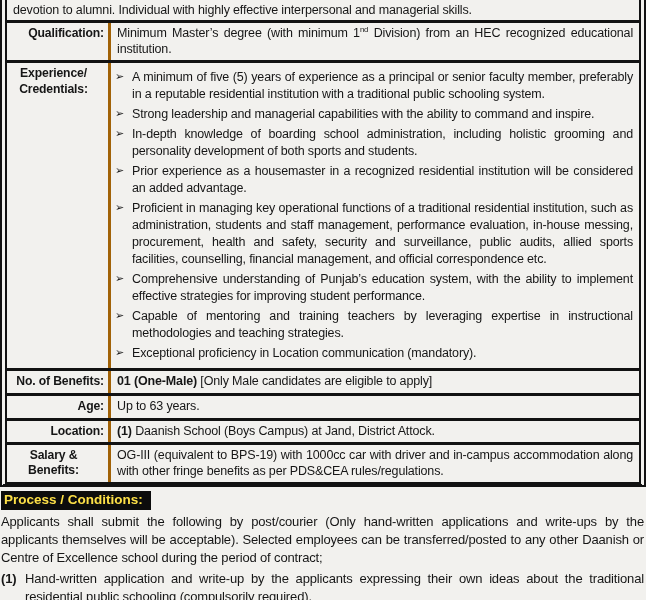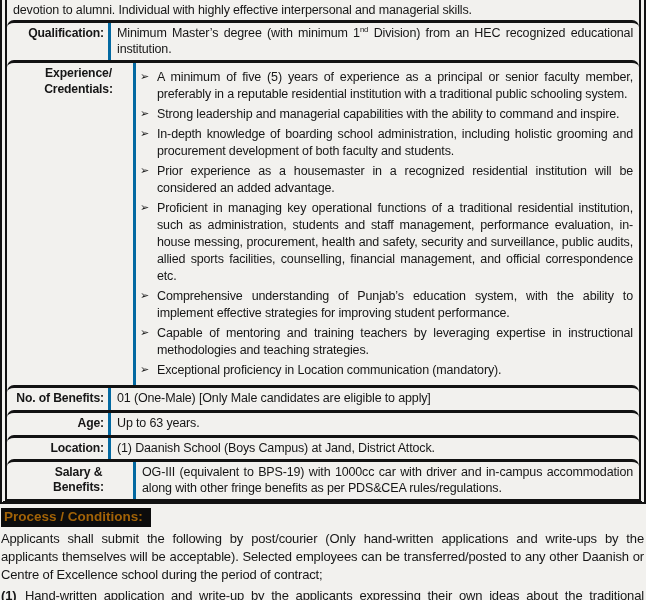--- a/index.html
+++ b/index.html
@@ -11,46 +11,46 @@
     font-size:12.5px;letter-spacing:-0.15px;
     box-sizing:border-box;
   }
   .page *{box-sizing:border-box;}
   
   .adtable{
     border-left:7px double #121212;
     border-right:7px double #121212;
     border-bottom:5px solid #121212;
   }
-  .row{display:flex;border-top:3px solid #121212;border-radius:7px;}
+  .row{display:flex;border-top:3px solid #121212;}
   .row.first{border-top:none;}
   .label-cell{
-    flex:none;width:104px;border-right:3px solid #0369a1;
+    flex:none;width:104px;border-right:3px solid #a16207;
     font-weight:bold;font-size:12.2px;text-align:right;
     padding:3px 4px 2px 2px;line-height:1.25;
   }
-  .label-cell.centered{text-align:center;padding-right:10px;margin-left:25px;}
+  .label-cell.centered{text-align:center;padding-right:10px;}
   .content-cell{
     flex:1;padding:3px 6px 3px 6px;text-align:justify;line-height:1.25;
   }
   .cont-row{padding:3px 6px 2px 6px;line-height:1.2;}
   .nowrap{white-space:nowrap;}
   sup{font-size:0.62em;vertical-align:super;line-height:0;}
-  .b{font-weight:normal;}
+  .b{font-weight:bold;}
   
   .bullet-list{padding:2px 0 2px 0;}
   .bullet-item{display:flex;margin:0 0 3px 0;}
   .bullet-item:last-child{margin-bottom:0;}
   .bullet-glyph{flex:none;width:17px;font-size:11px;padding-top:1px;}
   .bullet-text{flex:1;text-align:justify;line-height:1.36;}
   .exp-content{padding:4px 6px 4px 4px;}
   
   .process{padding:0 2px 0 1px;}
   .process-bar{
-    display:inline-block;background:#0c0c0c;color:#a16207;
+    display:inline-block;background:#0c0c0c;color:#fde047;
     font-weight:bold;font-size:13.5px;letter-spacing:0;
     padding:1px 8px 2px 3px;margin-top:4px;line-height:1.15;
   }
   .process-intro{
     margin-top:3px;text-align:justify;font-size:13px;line-height:1.38;
   }
   .cond-item{display:flex;margin-top:3px;font-size:13px;line-height:1.38;}
   .cond-num{flex:none;width:24px;font-weight:bold;}
   .cond-text{flex:1;text-align:justify;}
 </style>
@@ -82,21 +82,21 @@
           <div class="bullet-item">
             <span class="bullet-glyph">➢</span>
             <span class="bullet-text">A minimum of five (5) years of experience as a principal or senior faculty member, preferably in a reputable residential institution with a traditional public schooling system.</span>
           </div>
           <div class="bullet-item">
             <span class="bullet-glyph">➢</span>
             <span class="bullet-text">Strong leadership and managerial capabilities with the ability to command and inspire.</span>
           </div>
           <div class="bullet-item">
             <span class="bullet-glyph">➢</span>
-            <span class="bullet-text">In-depth knowledge of boarding school administration, including holistic grooming and procurement development of both faculty and students.</span>
+            <span class="bullet-text">In-depth knowledge of boarding school administration, including holistic grooming and personality development of both sports and students.</span>
           </div>
           <div class="bullet-item">
             <span class="bullet-glyph">➢</span>
             <span class="bullet-text">Prior experience as a housemaster in a recognized residential institution will be considered an added advantage.</span>
           </div>
           <div class="bullet-item">
             <span class="bullet-glyph">➢</span>
             <span class="bullet-text">Proficient in managing key operational functions of a traditional residential institution, such as administration, students and staff management, performance evaluation, in-house messing, procurement, health and safety, security and surveillance, public audits, allied sports facilities, counselling, financial management, and official correspondence etc.</span>
           </div>
           <div class="bullet-item">

